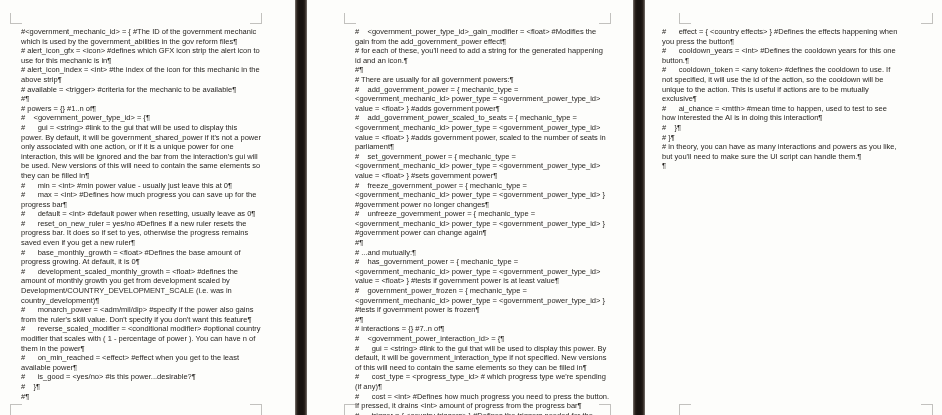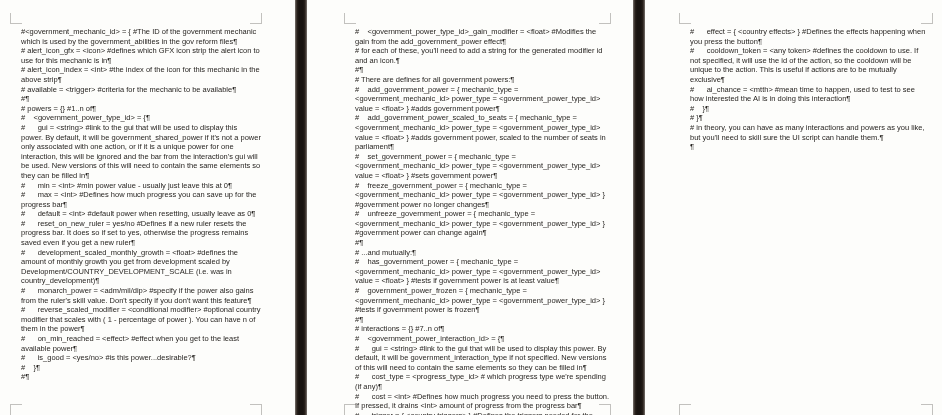--- a/index.html
+++ b/index.html
@@ -34,21 +34,21 @@
   .textblock {
     position: absolute;
     top: 27px;
     color: var(--text-color, #221f1c);
     font-size: 7.5px;
     line-height: 9.6px;
     letter-spacing: 0px;
   }
   .textblock-1 { left: 21px;  width: 240px; }
   .textblock-2 { left: 355px; width: 255px; }
-  .textblock-3 { left: 690px; width: 238px; }
+  .textblock-3 { left: 662px; width: 238px; }
   .para {
     margin: 0;
     white-space: pre-wrap;
     word-break: normal;
     overflow-wrap: break-word;
   }
   
   .crop {
     position: absolute;
     width: 11px;
@@ -101,53 +101,55 @@
       <div class="para"># alert_icon_index = &lt;int&gt; #the index of the icon for this mechanic in the above strip¶</div>
       <div class="para"># available = &lt;trigger&gt; #criteria for the mechanic to be available¶</div>
       <div class="para">#¶</div>
       <div class="para"># powers = {} #1..n of¶</div>
       <div class="para">#    &lt;government_power_type_id&gt; = {¶</div>
       <div class="para">#      gui = &lt;string&gt; #link to the gui that will be used to display this power. By default, it will be government_shared_power if it's not a power only associated with one action, or if it is a unique power for one interaction, this will be ignored and the bar from the interaction's gui will be used. New versions of this will need to contain the same elements so they can be filled in¶</div>
       <div class="para">#      min = &lt;int&gt; #min power value - usually just leave this at 0¶</div>
       <div class="para">#      max = &lt;int&gt; #Defines how much progress you can save up for the progress bar¶</div>
       <div class="para">#      default = &lt;int&gt; #default power when resetting, usually leave as 0¶</div>
       <div class="para">#      reset_on_new_ruler = yes/no #Defines if a new ruler resets the progress bar. It does so if set to yes, otherwise the progress remains saved even if you get a new ruler¶</div>
+      <div class="para">#      base_monthly_growth = &lt;float&gt; #Defines the base amount of progress growing. At default, it is 0¶</div>
       <div class="para">#      development_scaled_monthly_growth = &lt;float&gt; #defines the amount of monthly growth you get from development scaled by Development/COUNTRY_DEVELOPMENT_SCALE (i.e. was in country_development)¶</div>
       <div class="para">#      monarch_power = &lt;adm/mil/dip&gt; #specify if the power also gains from the ruler's skill value. Don't specify if you don't want this feature¶</div>
       <div class="para">#      reverse_scaled_modifier = &lt;conditional modifier&gt; #optional country modifier that scales with ( 1 - percentage of power ). You can have n of them in the power¶</div>
       <div class="para">#      on_min_reached = &lt;effect&gt; #effect when you get to the least available power¶</div>
       <div class="para">#      is_good = &lt;yes/no&gt; #is this power...desirable?¶</div>
       <div class="para">#    }¶</div>
       <div class="para">#¶</div>
     </div>
   <div class="textblock textblock-2">
       <div class="para">#    &lt;government_power_type_id&gt;_gain_modifier = &lt;float&gt; #Modifies the gain from the add_government_power effect¶</div>
-      <div class="para"># for each of these, you'll need to add a string for the generated modifier id and an icon.¶</div>
+      <div class="para"># for each of these, you'll need to add a string for the generated happening id and an icon.¶</div>
       <div class="para">#¶</div>
-      <div class="para"># There are defines for all government powers:¶</div>
+      <div class="para"># There are usually for all government powers:¶</div>
       <div class="para">#    add_government_power = { mechanic_type = &lt;government_mechanic_id&gt; power_type = &lt;government_power_type_id&gt; value = &lt;float&gt; } #adds government power¶</div>
       <div class="para">#    add_government_power_scaled_to_seats = { mechanic_type = &lt;government_mechanic_id&gt; power_type = &lt;government_power_type_id&gt; value = &lt;float&gt; } #adds government power, scaled to the number of seats in parliament¶</div>
       <div class="para">#    set_government_power = { mechanic_type = &lt;government_mechanic_id&gt; power_type = &lt;government_power_type_id&gt; value = &lt;float&gt; } #sets government power¶</div>
       <div class="para">#    freeze_government_power = { mechanic_type = &lt;government_mechanic_id&gt; power_type = &lt;government_power_type_id&gt; } #government power no longer changes¶</div>
       <div class="para">#    unfreeze_government_power = { mechanic_type = &lt;government_mechanic_id&gt; power_type = &lt;government_power_type_id&gt; } #government power can change again¶</div>
       <div class="para">#¶</div>
       <div class="para"># ...and mutually:¶</div>
       <div class="para">#    has_government_power = { mechanic_type = &lt;government_mechanic_id&gt; power_type = &lt;government_power_type_id&gt; value = &lt;float&gt; } #tests if government power is at least value¶</div>
       <div class="para">#    government_power_frozen = { mechanic_type = &lt;government_mechanic_id&gt; power_type = &lt;government_power_type_id&gt; } #tests if government power is frozen¶</div>
       <div class="para">#¶</div>
       <div class="para"># interactions = {} #7..n of¶</div>
       <div class="para">#    &lt;government_power_interaction_id&gt; = {¶</div>
       <div class="para">#      gui = &lt;string&gt; #link to the gui that will be used to display this power. By default, it will be government_interaction_type if not specified. New versions of this will need to contain the same elements so they can be filled in¶</div>
       <div class="para">#      cost_type = &lt;progress_type_id&gt; # which progress type we're spending (if any)¶</div>
       <div class="para">#      cost = &lt;int&gt; #Defines how much progress you need to press the button. If pressed, it drains &lt;int&gt; amount of progress from the progress bar¶</div>
       <div class="para">#      trigger = { &lt;country triggers&gt; } #Defines the triggers needed for the button to be used. At default, it is empty which means there are no triggers greying the button out¶</div>
     </div>
   <div class="textblock textblock-3">
       <div class="para">#      effect = { &lt;country effects&gt; } #Defines the effects happening when you press the button¶</div>
+      <div class="para">#      cooldown_years = &lt;int&gt; #Defines the cooldown years for this one button.¶</div>
       <div class="para">#      cooldown_token = &lt;any token&gt; #defines the cooldown to use. If not specified, it will use the id of the action, so the cooldown will be unique to the action. This is useful if actions are to be mutually exclusive¶</div>
       <div class="para">#      ai_chance = &lt;mtth&gt; #mean time to happen, used to test to see how interested the AI is in doing this interaction¶</div>
       <div class="para">#    }¶</div>
       <div class="para"># }¶</div>
-      <div class="para"># in theory, you can have as many interactions and powers as you like, but you'll need to skill sure the UI script can handle them.¶</div>
+      <div class="para"># in theory, you can have as many interactions and powers as you like, but you'll need to make sure the UI script can handle them.¶</div>
       <div class="para">¶</div>
     </div>
 
 </div>
 
 </body></html>

